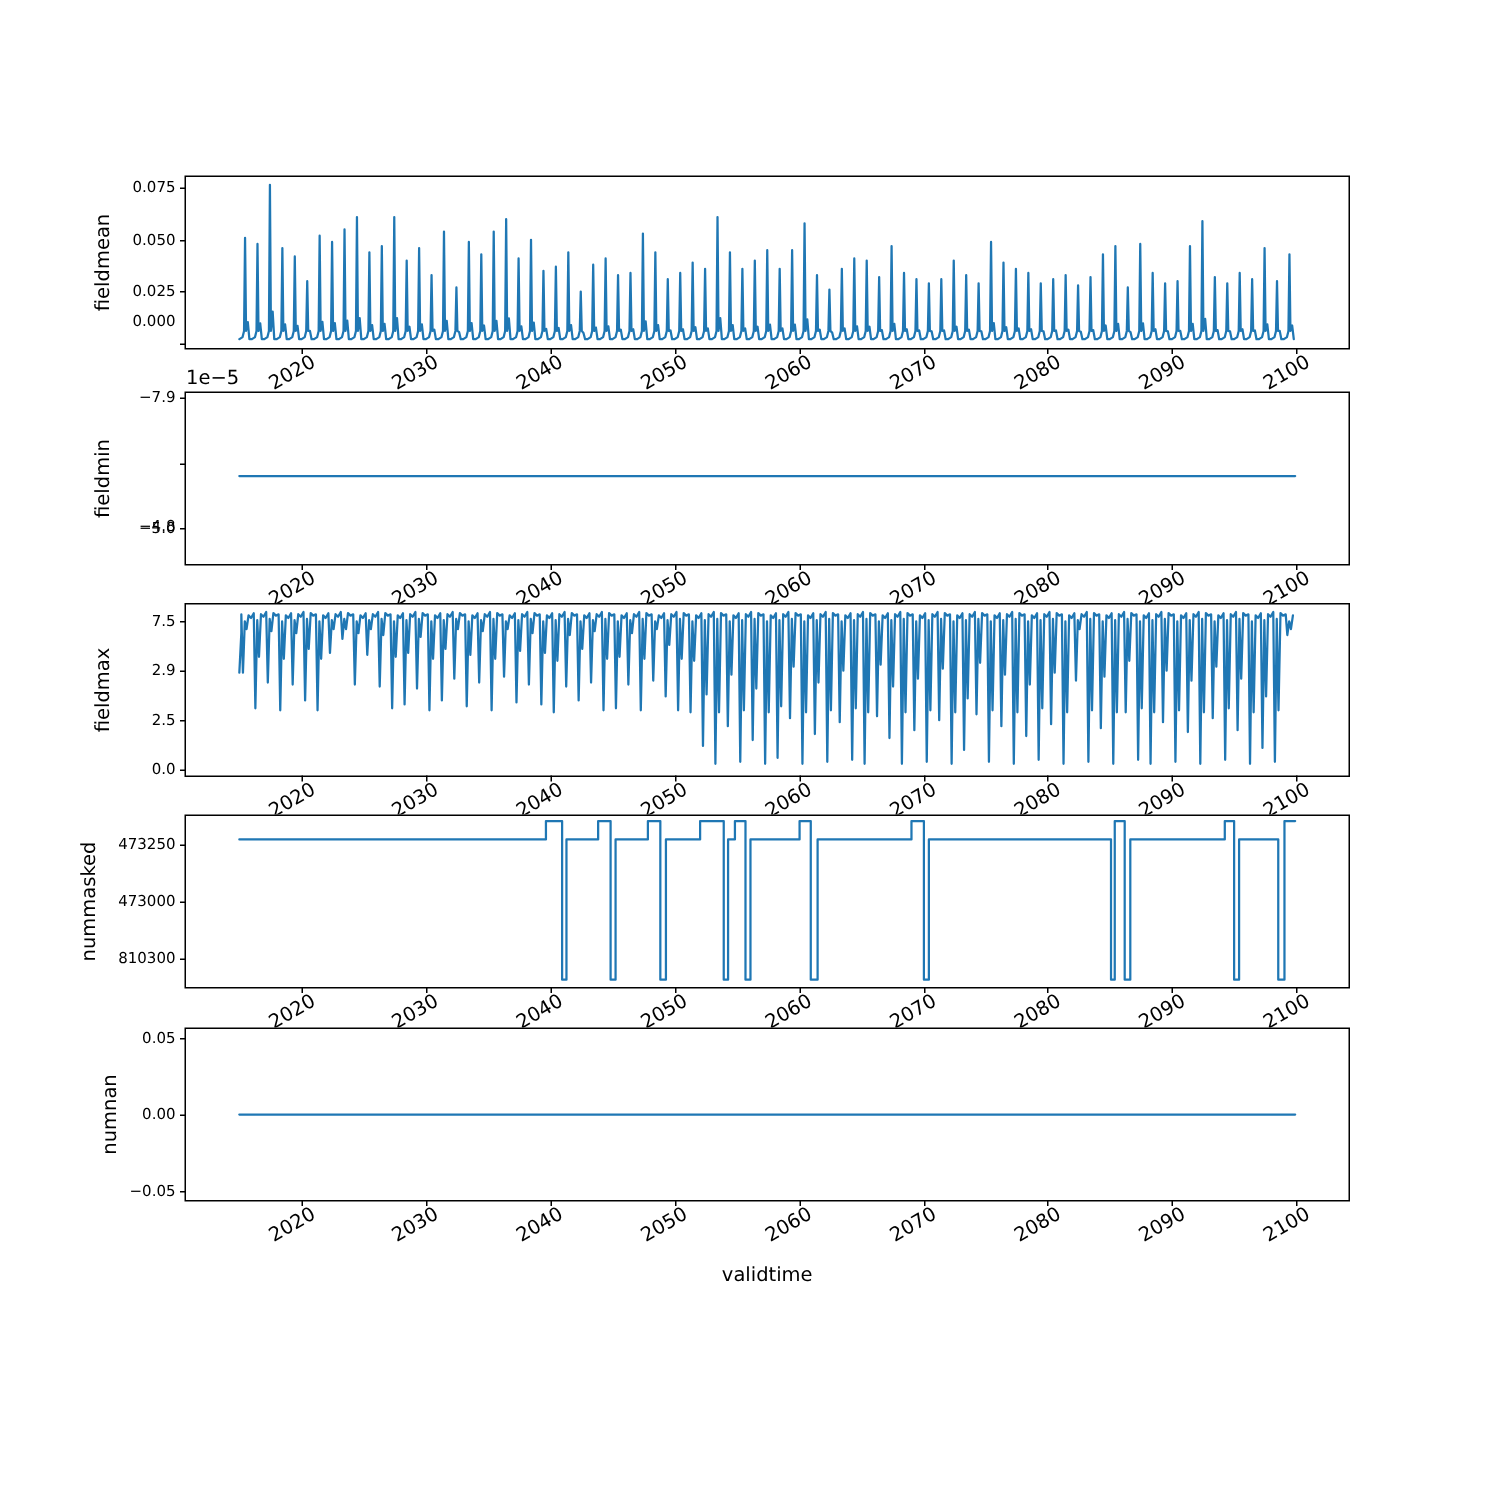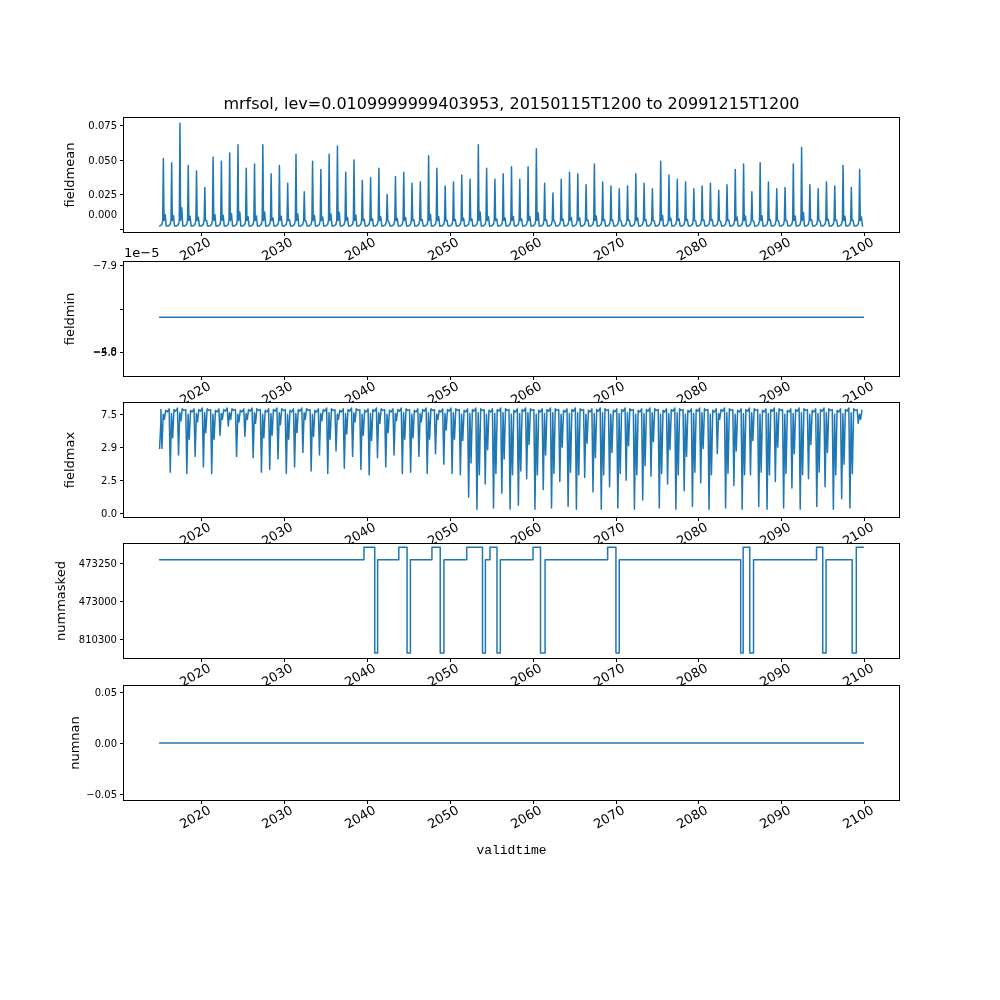--- a/index.html
+++ b/index.html
@@ -1,40 +1,39 @@
 <!DOCTYPE html>
 <html><head>
 <meta charset="utf-8">
 <style>
   html,body{margin:0;padding:0;background:#ffffff;}
   #figure{position:relative;width:1000px;height:1000px;background:#ffffff;
           font-family:"DejaVu Sans","Liberation Sans",sans-serif;color:#000;overflow:hidden;}
   .fig-title{position:absolute;left:123px;width:777px;top:94px;text-align:center;
              font-size:16px;line-height:1.2;white-space:nowrap;}
   .x-axis-label{position:absolute;left:123px;width:777px;top:843px;text-align:center;
-                font-size:13px;line-height:1.2;font-family:Liberation Mono, monospace;}
+                font-size:13px;line-height:1.2;}
   .panel{position:absolute;left:123px;width:777px;height:116px;background:#ffffff;
          border:1px solid #000;box-sizing:border-box;}
   .panel svg{position:absolute;left:0;top:0;display:block;}
   .xtick{position:absolute;top:100%;width:1px;height:4px;background:#000;}
   .xlw{position:absolute;top:100%;width:0;height:0;}
   .xls{position:absolute;right:-4px;top:3px;transform-origin:100% 0;
        transform:rotate(-30deg);font-size:13px;line-height:1;white-space:nowrap;}
   .ytm{position:absolute;right:100%;width:4px;height:1px;background:#000;}
   .ytl{position:absolute;right:calc(100% + 7px);font-size:10px;line-height:1;
        white-space:nowrap;transform:translateY(-50%);}
   .ylab{position:absolute;top:50%;font-size:13px;line-height:1;white-space:nowrap;
         transform:translate(-50%,-50%) rotate(-90deg);}
   .offs{position:absolute;left:0;top:-16px;font-size:13px;line-height:1;}
 </style>
 </head>
 <body>
 
 <div id="figure">
-  <div class="fig-title">mrfsol, lev=0.0109999999403953, 20150115T1200 to 20991215T1200</div>
   <div id="panels">
       <div class="panel" style="top: 117px;">
         <svg width="775" height="114" viewBox="0 0 775 114">
           <polyline points="35.56,108.12 35.64,108.12 37.71,106.74 38.71,102.60 39.37,40.51 40.03,102.60 41.20,96.81 42.27,108.12 43.93,108.12 46.00,106.74 47.00,102.60 47.66,44.65 48.32,102.60 49.48,97.64 50.56,108.12 52.22,108.12 54.29,106.74 55.29,102.60 55.95,5.19 56.61,102.60 57.77,89.74 58.85,108.12 60.51,108.12 62.58,106.74 63.57,102.60 64.24,47.41 64.90,102.60 66.06,98.19 67.14,108.12 68.80,108.12 70.87,106.74 71.86,102.60 72.53,52.93 73.19,102.60 74.35,99.29 75.43,108.12 77.09,108.12 79.16,106.74 80.15,102.60 80.82,69.49 81.48,102.60 82.64,102.60 83.72,108.12 85.37,108.12 87.45,106.74 88.44,102.60 89.10,39.13 89.77,102.60 90.93,96.53 92.01,108.12 93.66,108.12 95.74,106.74 96.73,102.60 97.39,43.27 98.06,102.60 99.22,97.36 100.29,108.12 101.95,108.12 104.02,106.74 105.02,102.60 105.68,34.99 106.34,102.60 107.51,95.70 108.58,108.12 110.24,108.12 112.31,106.74 113.31,102.60 113.97,26.71 114.63,102.60 115.79,94.05 116.87,108.12 118.53,108.12 120.60,106.74 121.60,102.60 122.26,50.17 122.92,102.60 124.08,98.74 125.16,108.12 126.82,108.12 128.89,106.74 129.89,102.60 130.55,46.03 131.21,102.60 132.37,97.91 133.45,108.12 135.11,108.12 137.18,106.74 138.17,102.60 138.84,26.71 139.50,102.60 140.66,94.05 141.74,108.12 143.40,108.12 145.47,106.74 146.46,102.60 147.13,55.69 147.79,102.60 148.95,99.84 150.03,108.12 151.68,108.12 153.76,106.74 154.75,102.60 155.41,47.41 156.08,102.60 157.24,98.19 158.32,108.12 159.97,108.12 162.05,106.74 163.04,102.60 163.70,65.35 164.37,102.60 165.53,101.77 166.60,108.12 168.26,108.12 170.33,106.74 171.33,102.60 171.99,36.37 172.66,102.60 173.82,95.98 174.89,108.12 176.55,108.12 178.62,106.74 179.62,102.60 180.28,73.63 180.94,102.60 182.10,103.43 183.18,108.12 184.84,108.12 186.91,106.74 187.91,102.60 188.57,43.27 189.23,102.60 190.39,97.36 191.47,108.12 193.13,108.12 195.20,106.74 196.20,102.60 196.86,51.55 197.52,102.60 198.68,99.02 199.76,108.12 201.42,108.12 203.49,106.74 204.48,102.60 205.15,36.37 205.81,102.60 206.97,95.98 208.05,108.12 209.71,108.12 211.78,106.74 212.77,102.60 213.44,28.09 214.10,102.60 215.26,94.32 216.34,108.12 217.99,108.12 220.07,106.74 221.06,102.60 221.72,54.31 222.39,102.60 223.55,99.57 224.63,108.12 226.28,108.12 228.36,106.74 229.35,102.60 230.01,41.89 230.68,102.60 231.84,97.08 232.91,108.12 234.57,108.12 236.64,106.74 237.64,102.60 238.30,62.59 238.97,102.60 240.13,101.22 241.20,108.12 242.86,108.12 244.93,106.74 245.93,102.60 246.59,59.83 247.25,102.60 248.41,100.67 249.49,108.12 251.15,108.12 253.22,106.74 254.22,102.60 254.88,50.17 255.54,102.60 256.70,98.74 257.78,108.12 259.44,108.12 261.51,106.74 262.51,102.60 263.17,76.39 263.83,102.60 264.99,103.98 266.07,108.12 267.73,108.12 269.80,106.74 270.79,102.60 271.46,58.45 272.12,102.60 273.28,100.40 274.36,108.12 276.02,108.12 278.09,106.74 279.08,102.60 279.75,54.31 280.41,102.60 281.57,99.57 282.65,108.12 284.30,108.12 286.38,106.74 287.37,102.60 288.03,65.35 288.70,102.60 289.86,101.77 290.94,108.12 292.59,108.12 294.67,106.74 295.66,102.60 296.32,63.97 296.99,102.60 298.15,101.50 299.22,108.12 300.88,108.12 302.95,106.74 303.95,102.60 304.61,37.75 305.28,102.60 306.44,96.26 307.51,108.12 309.17,108.12 311.24,106.74 312.24,102.60 312.90,50.17 313.56,102.60 314.72,98.74 315.80,108.12 317.46,108.12 319.53,106.74 320.53,102.60 321.19,68.11 321.85,102.60 323.01,102.33 324.09,108.12 325.75,108.12 327.82,106.74 328.82,102.60 329.48,63.97 330.14,102.60 331.30,101.50 332.38,108.12 334.04,108.12 336.11,106.74 337.10,102.60 337.77,57.07 338.43,102.60 339.59,100.12 340.67,108.12 342.33,108.12 344.40,106.74 345.39,102.60 346.06,61.21 346.72,102.60 347.88,100.95 348.96,108.12 350.61,108.12 352.69,106.74 353.68,102.60 354.34,26.71 355.01,102.60 356.17,94.05 357.25,108.12 358.90,108.12 360.98,106.74 361.97,102.60 362.63,50.17 363.30,102.60 364.46,98.74 365.53,108.12 367.19,108.12 369.26,106.74 370.26,102.60 370.92,61.21 371.59,102.60 372.75,100.95 373.82,108.12 375.48,108.12 377.55,106.74 378.55,102.60 379.21,55.69 379.87,102.60 381.03,99.84 382.11,108.12 383.77,108.12 385.84,106.74 386.84,102.60 387.50,48.79 388.16,102.60 389.32,98.46 390.40,108.12 392.06,108.12 394.13,106.74 395.13,102.60 395.79,61.21 396.45,102.60 397.61,100.95 398.69,108.12 400.35,108.12 402.42,106.74 403.41,102.60 404.08,48.79 404.74,102.60 405.90,98.46 406.98,108.12 408.64,108.12 410.71,106.74 411.70,102.60 412.37,30.85 413.03,102.60 414.19,94.88 415.27,108.12 416.93,108.12 419.00,106.74 419.99,102.60 420.66,65.35 421.32,102.60 422.48,101.77 423.56,108.12 425.21,108.12 427.29,106.74 428.28,102.60 428.94,75.01 429.61,102.60 430.77,103.71 431.84,108.12 433.50,108.12 435.57,106.74 436.57,102.60 437.23,61.21 437.90,102.60 439.06,100.95 440.13,108.12 441.79,108.12 443.86,106.74 444.86,102.60 445.52,54.31 446.18,102.60 447.34,99.57 448.42,108.12 450.08,108.12 452.15,106.74 453.15,102.60 453.81,55.69 454.47,102.60 455.63,99.84 456.71,108.12 458.37,108.12 460.44,106.74 461.44,102.60 462.10,66.73 462.76,102.60 463.92,102.05 465.00,108.12 466.66,108.12 468.73,106.74 469.72,102.60 470.39,46.03 471.05,102.60 472.21,97.91 473.29,108.12 474.95,108.12 477.02,106.74 478.01,102.60 478.68,63.97 479.34,102.60 480.50,101.50 481.58,108.12 483.24,108.12 485.31,106.74 486.30,102.60 486.97,68.11 487.63,102.60 488.79,102.33 489.87,108.12 491.52,108.12 493.60,106.74 494.59,102.60 495.25,70.87 495.92,102.60 497.08,102.88 498.16,108.12 499.81,108.12 501.89,106.74 502.88,102.60 503.54,68.11 504.21,102.60 505.37,102.33 506.44,108.12 508.10,108.12 510.17,106.74 511.17,102.60 511.83,55.69 512.49,102.60 513.66,99.84 514.73,108.12 516.39,108.12 518.46,106.74 519.46,102.60 520.12,65.35 520.78,102.60 521.94,101.77 523.02,108.12 524.68,108.12 526.75,106.74 527.75,102.60 528.41,70.87 529.07,102.60 530.23,102.88 531.31,108.12 532.97,108.12 535.04,106.74 536.03,102.60 536.70,43.27 537.36,102.60 538.52,97.36 539.60,108.12 541.26,108.12 543.33,106.74 544.32,102.60 544.99,57.07 545.65,102.60 546.81,100.12 547.89,108.12 549.55,108.12 551.62,106.74 552.61,102.60 553.28,61.21 553.94,102.60 555.10,100.95 556.18,108.12 557.83,108.12 559.91,106.74 560.90,102.60 561.56,63.97 562.23,102.60 563.39,101.50 564.47,108.12 566.12,108.12 568.20,106.74 569.19,102.60 569.85,70.87 570.52,102.60 571.68,102.88 572.75,108.12 574.41,108.12 576.48,106.74 577.48,102.60 578.14,68.11 578.80,102.60 579.97,102.33 581.04,108.12 582.70,108.12 584.77,106.74 585.77,102.60 586.43,65.35 587.09,102.60 588.25,101.77 589.33,108.12 590.99,108.12 593.06,106.74 594.06,102.60 594.72,72.25 595.38,102.60 596.54,103.15 597.62,108.12 599.28,108.12 601.35,106.74 602.34,102.60 603.01,66.73 603.67,102.60 604.83,102.05 605.91,108.12 607.57,108.12 609.64,106.74 610.63,102.60 611.30,51.55 611.96,102.60 613.12,99.02 614.20,108.12 615.86,108.12 617.93,106.74 618.92,102.60 619.59,46.03 620.25,102.60 621.41,97.91 622.49,108.12 624.14,108.12 626.22,106.74 627.21,102.60 627.87,73.63 628.54,102.60 629.70,103.43 630.78,108.12 632.43,108.12 634.51,106.74 635.50,102.60 636.16,44.65 636.83,102.60 637.99,97.64 639.06,108.12 640.72,108.12 642.79,106.74 643.79,102.60 644.45,63.97 645.11,102.60 646.28,101.50 647.35,108.12 649.01,108.12 651.08,106.74 652.08,102.60 652.74,70.87 653.40,102.60 654.56,102.88 655.64,108.12 657.30,108.12 659.37,106.74 660.37,102.60 661.03,69.49 661.69,102.60 662.85,102.60 663.93,108.12 665.59,108.12 667.66,106.74 668.66,102.60 669.32,46.03 669.98,102.60 671.14,97.91 672.22,108.12 673.88,108.12 675.95,106.74 676.94,102.60 677.61,29.47 678.27,102.60 679.43,94.60 680.51,108.12 682.17,108.12 684.24,106.74 685.23,102.60 685.90,66.73 686.56,102.60 687.72,102.05 688.80,108.12 690.45,108.12 692.53,106.74 693.52,102.60 694.18,70.87 694.85,102.60 696.01,102.88 697.09,108.12 698.74,108.12 700.82,106.74 701.81,102.60 702.47,63.97 703.14,102.60 704.30,101.50 705.37,108.12 707.03,108.12 709.10,106.74 710.10,102.60 710.76,68.11 711.43,102.60 712.59,102.33 713.66,108.12 715.32,108.12 717.39,106.74 718.39,102.60 719.05,47.41 719.71,102.60 720.87,98.19 721.95,108.12 723.61,108.12 725.68,106.74 726.68,102.60 727.34,69.49 728.00,102.60 729.16,102.60 730.24,108.12 731.90,108.12 733.97,106.74 734.97,102.60 735.63,51.55 736.29,102.60 737.45,99.02 738.53,108.12" fill="none" stroke="#1f77b4" stroke-width="1.5" stroke-linejoin="round" stroke-linecap="round"></polyline>
         </svg>
         <div class="xtick" style="left: 77.1711px;"></div>
         <div class="xlw" style="left: 77.6711px;">
           <span class="xls">2020</span>
         </div>
         <div class="xtick" style="left: 160.059px;"></div>

